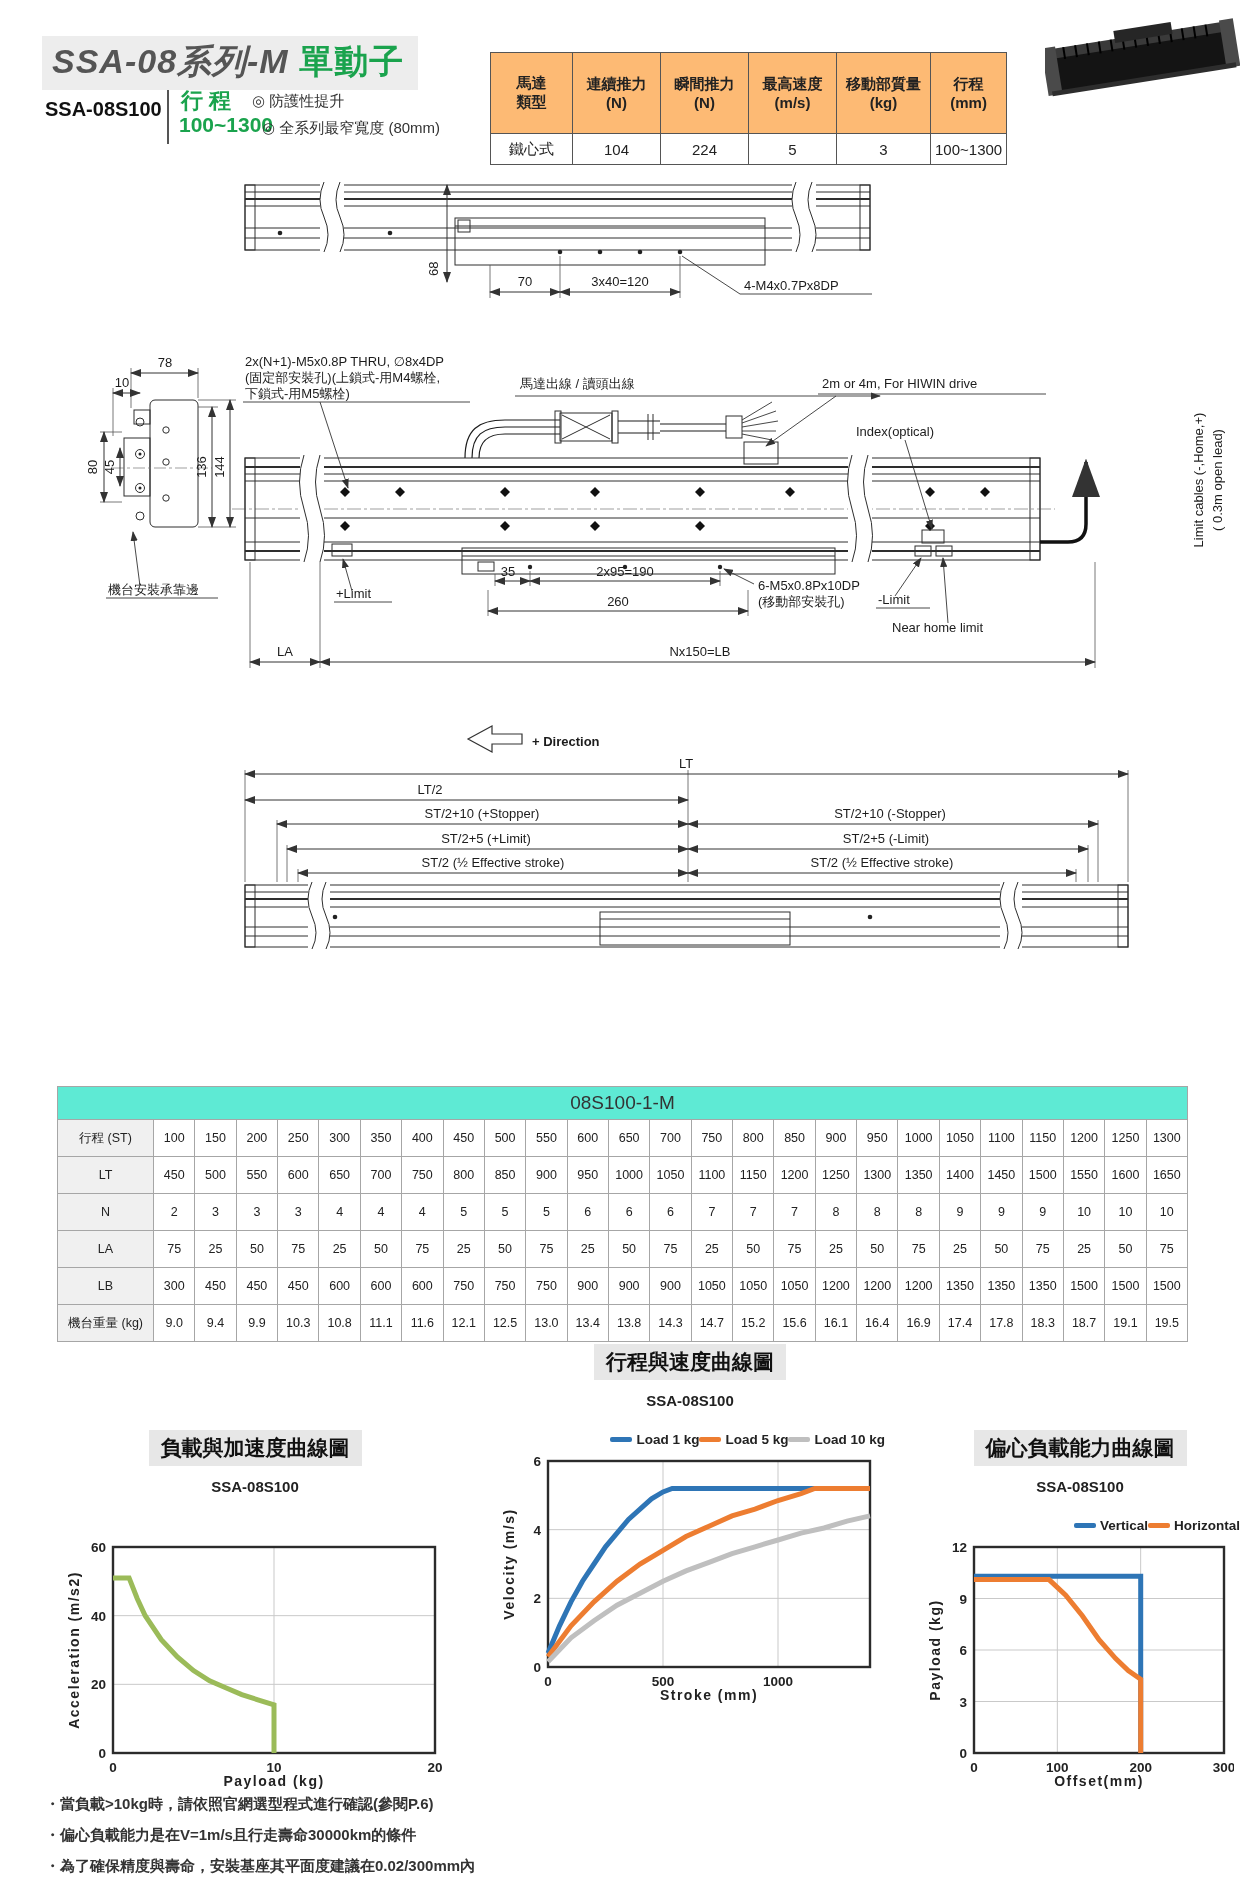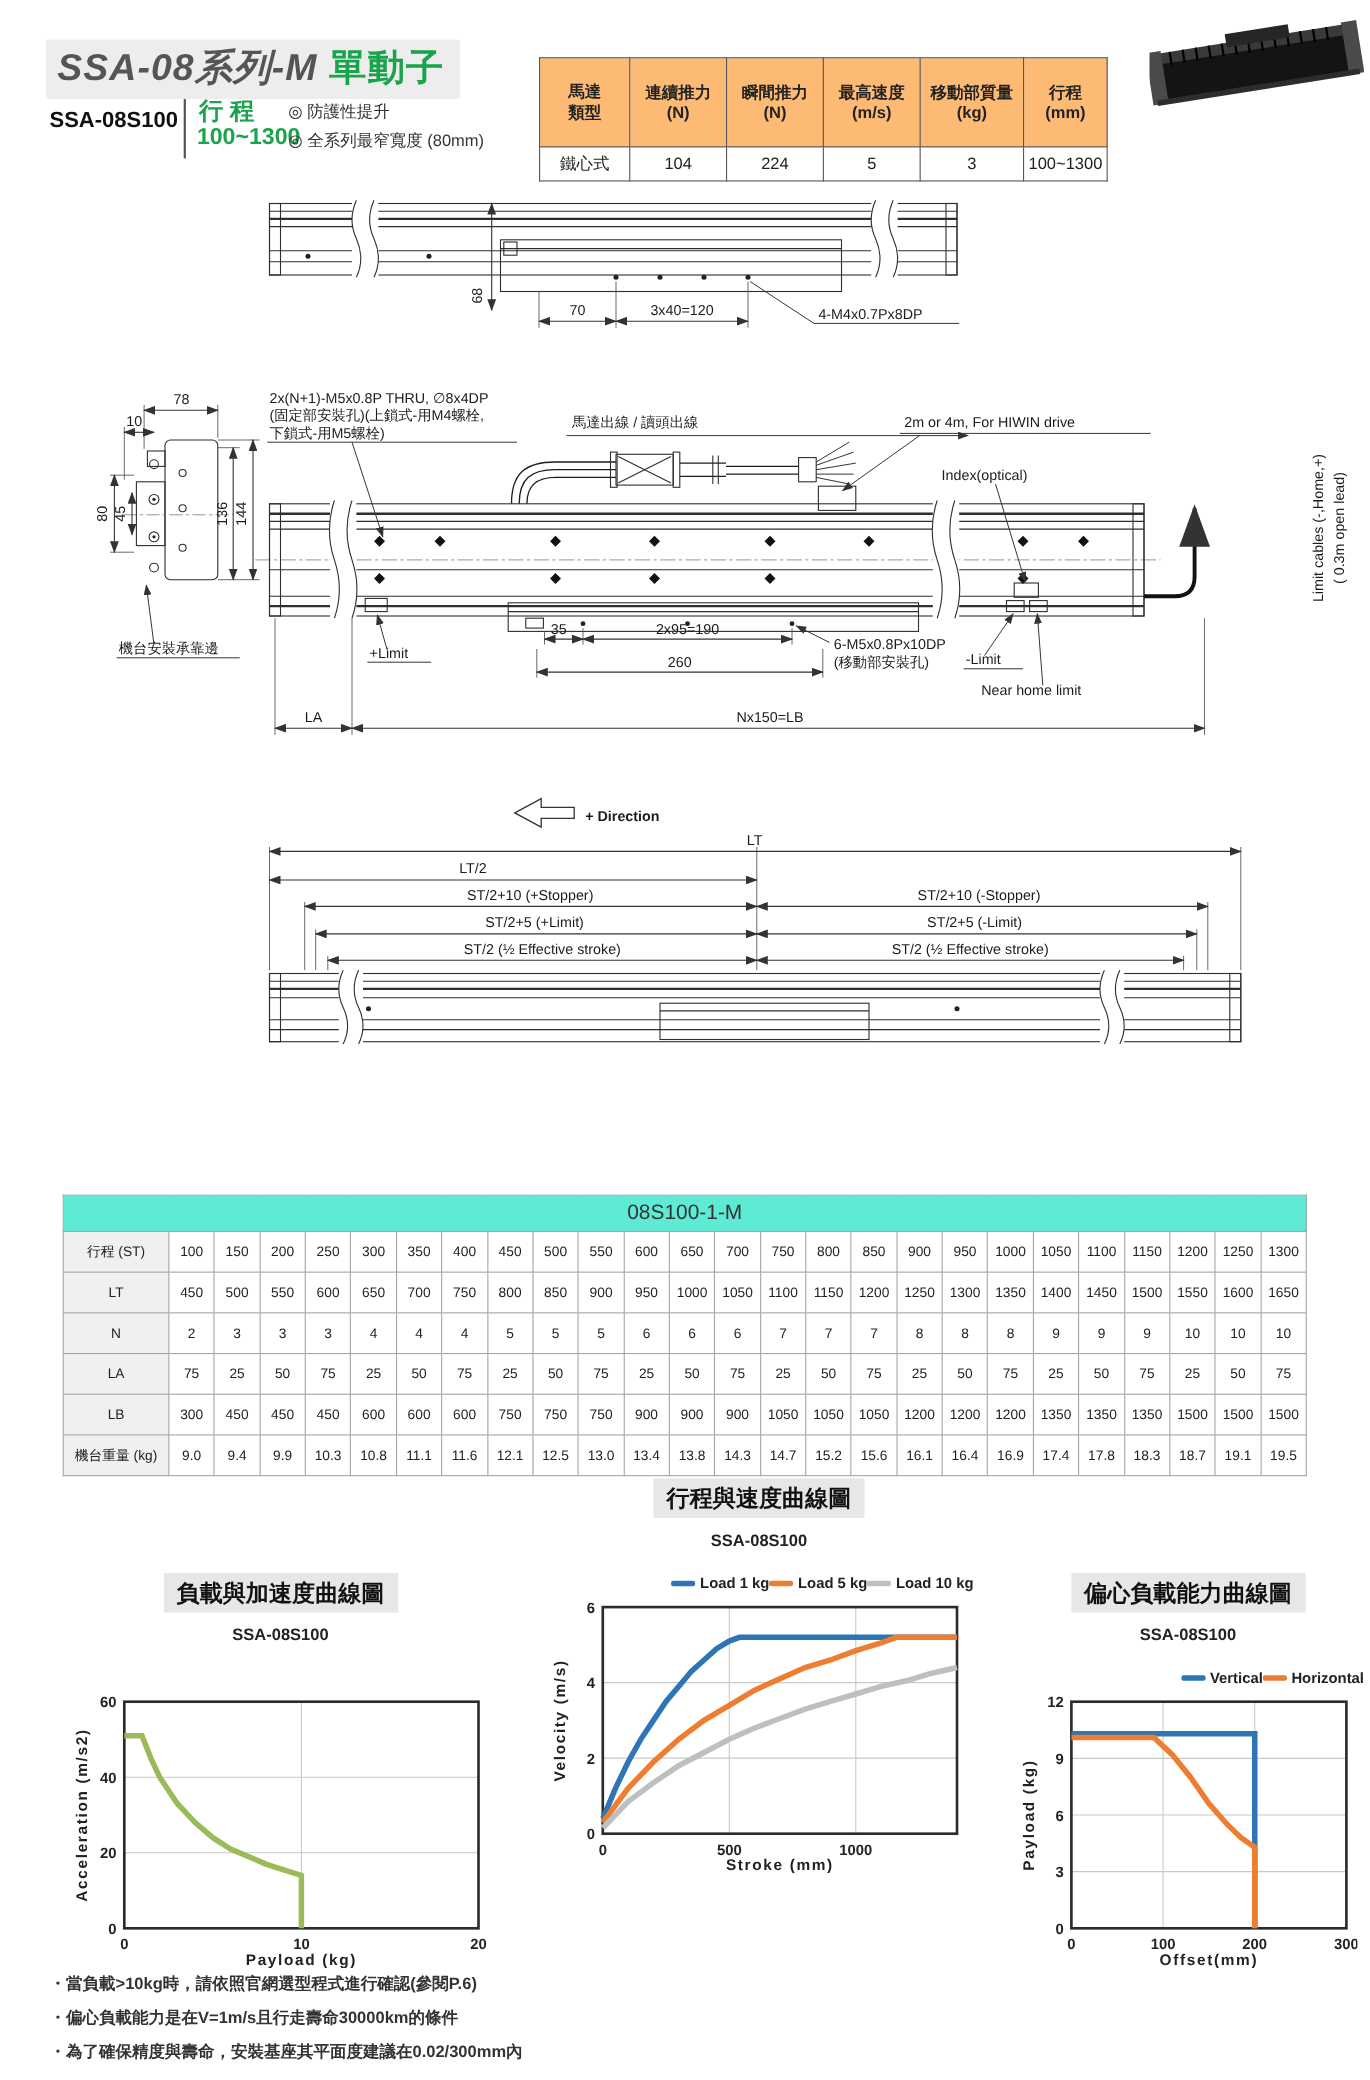--- a/index.html
+++ b/index.html
@@ -7,21 +7,21 @@
         font-family:"Liberation Sans","DejaVu Sans",sans-serif;color:#222;}
   
   .title{position:absolute;left:42px;top:36px;font-size:34px;font-weight:bold;
          background:#ededed;padding:3px 14px 5px 10px;letter-spacing:1px;}
   .title .t-main{color:#555;font-style:italic;}
   .title .t-accent{color:#1aa34d;text-align:center;}
   .model{position:absolute;left:45px;top:98px;font-size:20px;font-weight:bold;color:#111;}
   .vdiv{position:absolute;left:167px;top:90px;width:2px;height:54px;background:#555;}
   .stroke-label{position:absolute;left:181px;top:86px;font-size:22px;font-weight:bold;color:#1aa34d;letter-spacing:6px;}
   .stroke-range{position:absolute;left:179px;top:113px;font-size:21px;font-weight:bold;color:#1aa34d;}
-  .feat1{position:absolute;left:262px;top:92px;font-size:15px;color:#333;}
+  .feat1{position:absolute;left:252px;top:92px;font-size:15px;color:#333;}
   .feat2{position:absolute;left:262px;top:119px;font-size:15px;color:#333;}
   
   .spec{position:absolute;left:490px;top:52px;border-collapse:collapse;table-layout:fixed;}
   .spec th,.spec td{border:1px solid #555;text-align:center;vertical-align:middle;}
   .spec th{background:#fdba74;font-size:15px;font-weight:600;white-space:pre-line;height:46px;padding:17px 4px;}
   .spec td{font-size:15px;height:28px;padding:1px 4px;background:#fff;}
   
   .prod{position:absolute;left:1045px;top:5px;}
   
   #drawing{position:absolute;left:0;top:170px;}

